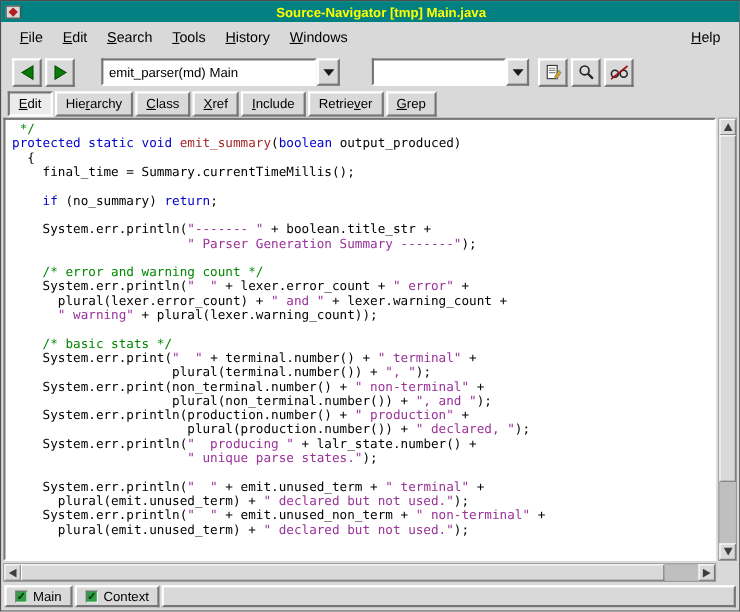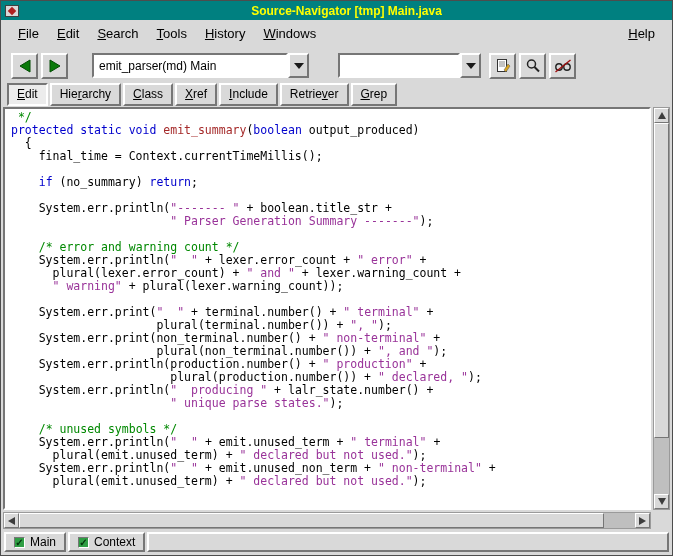--- a/index.html
+++ b/index.html
@@ -179,42 +179,42 @@
       <div class="tab">Retrie<span class="ul">v</span>er</div>
       <div class="tab"><span class="ul">G</span>rep</div>
     </div>
 
   <div class="main">
     <div class="editor">
       <div id="code-area">
           <div class="code-line"><span class="tok-c"> */</span></div>
           <div class="code-line"><span class="tok-k">protected static void </span><span class="tok-f">emit_summary</span><span class="tok-p">(</span><span class="tok-k">boolean</span><span class="tok-p"> output_produced)</span></div>
           <div class="code-line"><span class="tok-p">  {</span></div>
-          <div class="code-line"><span class="tok-p">    final_time = Context.currentTimeMillis();</span></div>
+          <div class="code-line"><span class="tok-p">    final_time = Summary.currentTimeMillis();</span></div>
           <div class="code-line">&nbsp;</div>
           <div class="code-line"><span class="tok-p">    </span><span class="tok-k">if</span><span class="tok-p"> (no_summary) </span><span class="tok-k">return</span><span class="tok-p">;</span></div>
           <div class="code-line">&nbsp;</div>
           <div class="code-line"><span class="tok-p">    System.err.println(</span><span class="tok-s">"------- "</span><span class="tok-p"> + boolean.title_str +</span></div>
           <div class="code-line"><span class="tok-p">                       </span><span class="tok-s">" Parser Generation Summary -------"</span><span class="tok-p">);</span></div>
           <div class="code-line">&nbsp;</div>
           <div class="code-line"><span class="tok-p">    </span><span class="tok-c">/* error and warning count */</span></div>
           <div class="code-line"><span class="tok-p">    System.err.println(</span><span class="tok-s">"  "</span><span class="tok-p"> + lexer.error_count + </span><span class="tok-s">" error"</span><span class="tok-p"> +</span></div>
           <div class="code-line"><span class="tok-p">      plural(lexer.error_count) + </span><span class="tok-s">" and "</span><span class="tok-p"> + lexer.warning_count +</span></div>
           <div class="code-line"><span class="tok-p">      </span><span class="tok-s">" warning"</span><span class="tok-p"> + plural(lexer.warning_count));</span></div>
           <div class="code-line">&nbsp;</div>
+          <div class="code-line"><span class="tok-p">    </span><span class="tok-c">/* basic stats */</span></div>
           <div class="code-line"><span class="tok-p">    System.err.print(</span><span class="tok-s">"  "</span><span class="tok-p"> + terminal.number() + </span><span class="tok-s">" terminal"</span><span class="tok-p"> +</span></div>
           <div class="code-line"><span class="tok-p">                     plural(terminal.number()) + </span><span class="tok-s">", "</span><span class="tok-p">);</span></div>
           <div class="code-line"><span class="tok-p">    System.err.print(non_terminal.number() + </span><span class="tok-s">" non-terminal"</span><span class="tok-p"> +</span></div>
           <div class="code-line"><span class="tok-p">                     plural(non_terminal.number()) + </span><span class="tok-s">", and "</span><span class="tok-p">);</span></div>
           <div class="code-line"><span class="tok-p">    System.err.println(production.number() + </span><span class="tok-s">" production"</span><span class="tok-p"> +</span></div>
           <div class="code-line"><span class="tok-p">                       plural(production.number()) + </span><span class="tok-s">" declared, "</span><span class="tok-p">);</span></div>
           <div class="code-line"><span class="tok-p">    System.err.println(</span><span class="tok-s">"  producing "</span><span class="tok-p"> + lalr_state.number() +</span></div>
           <div class="code-line"><span class="tok-p">                       </span><span class="tok-s">" unique parse states."</span><span class="tok-p">);</span></div>
           <div class="code-line">&nbsp;</div>
-          <div class="code-line"><span class="tok-p">    </span><span class="tok-c">/* unused symbols */</span></div>
           <div class="code-line"><span class="tok-p">    System.err.println(</span><span class="tok-s">"  "</span><span class="tok-p"> + emit.unused_term + </span><span class="tok-s">" terminal"</span><span class="tok-p"> +</span></div>
           <div class="code-line"><span class="tok-p">      plural(emit.unused_term) + </span><span class="tok-s">" declared but not used."</span><span class="tok-p">);</span></div>
           <div class="code-line"><span class="tok-p">    System.err.println(</span><span class="tok-s">"  "</span><span class="tok-p"> + emit.unused_non_term + </span><span class="tok-s">" non-terminal"</span><span class="tok-p"> +</span></div>
           <div class="code-line"><span class="tok-p">      plural(emit.unused_term) + </span><span class="tok-s">" declared but not used."</span><span class="tok-p">);</span></div>
         </div>
     </div>
     <div class="vscroll">
       <div class="sb-btn">
           <span class="tri-up"></span>
         </div>

